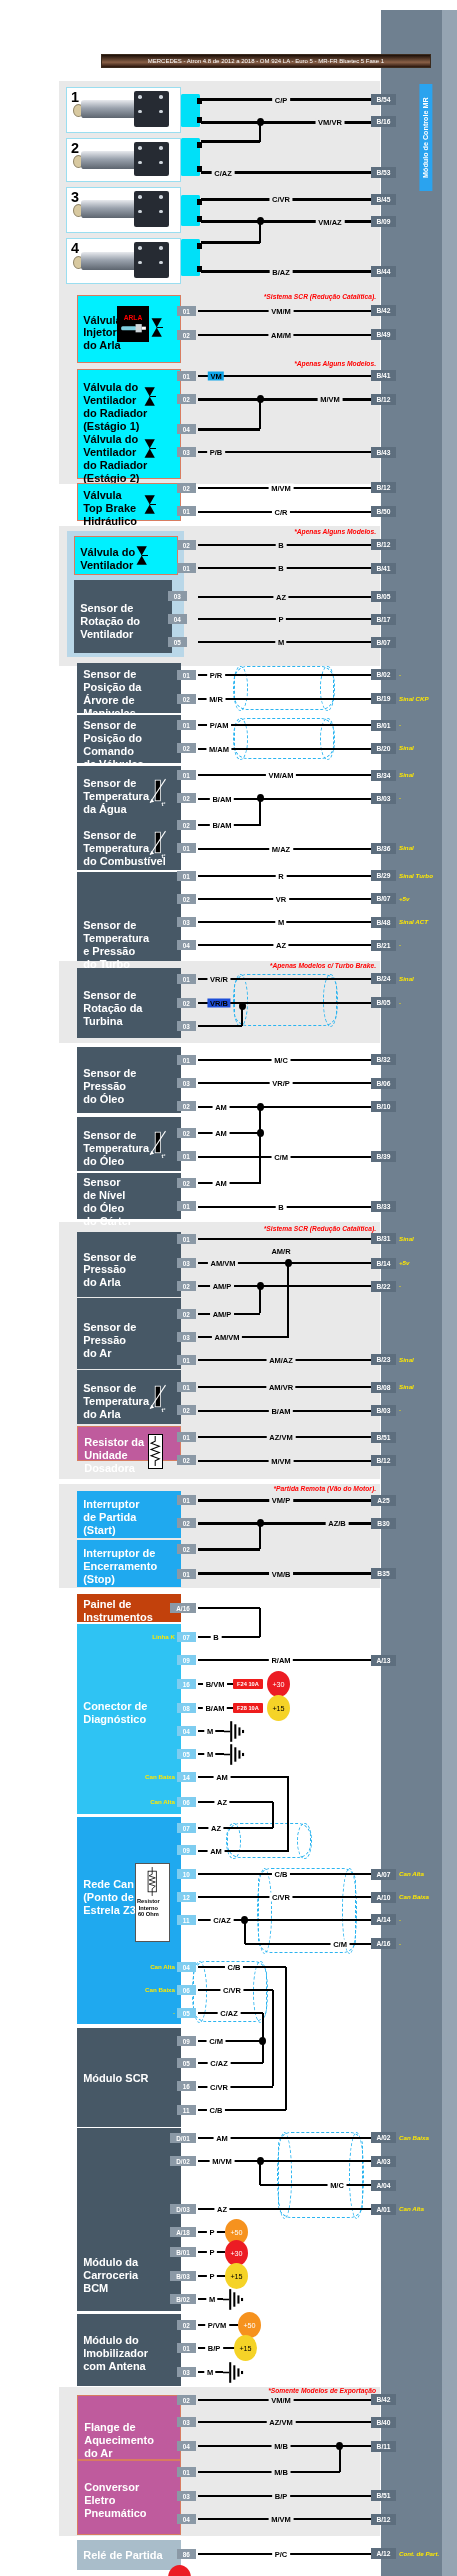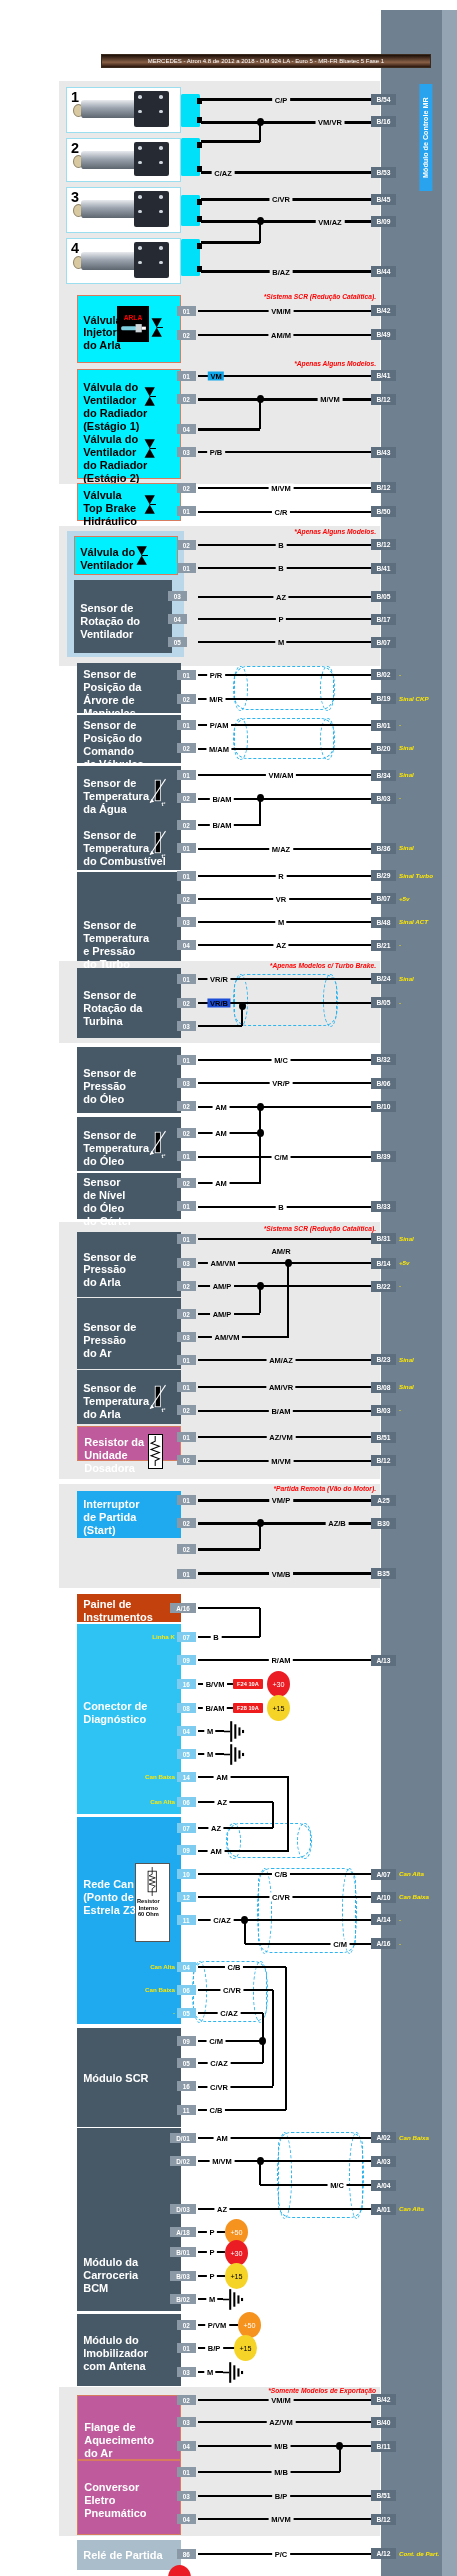--- a/index.html
+++ b/index.html
@@ -285,20 +285,25 @@
 Unidade
 Dosadora</div>
       </div>
       <div class="abs" style="left: 148px; top: 1434px; width: 13.4px; height: 33px; background: rgb(255, 255, 255); border: 0.8px solid rgb(0, 0, 0);"><svg width="12.4" height="32" viewBox="0 0 24 62">
           <polyline points="12,2 12,12 4,16 20,22 4,28 20,34 4,40 20,46 12,50 12,60" fill="none" stroke="#000" stroke-width="2"></polyline>
         </svg></div>
       <div class="box s-blue abs" style="left: 77px; top: 1491px; width: 104px; height: 47px;">
         <div class="btxt" style="left: 6.2px; top: 7.2px;">Interruptor
 de Partida
 (Start)</div>
+      </div>
+      <div class="box s-blue abs" style="left: 77px; top: 1540px; width: 104px; height: 47px;">
+        <div class="btxt" style="left: 6.2px; top: 7.2px;">Interruptor de
+Encerramento
+(Stop)</div>
       </div>
       <div class="box s-orange abs" style="left: 77px; top: 1594px; width: 104px; height: 28px;">
         <div class="btxt" style="left: 6.2px; top: 4.1px;">Painel de
 Instrumentos</div>
       </div>
       <div class="box s-diag abs" style="left: 77px; top: 1624px; width: 104px; height: 190px;">
         <div class="btxt" style="left: 6.2px; top: 76px;">Conector de
 Diagnóstico</div>
       </div>
       <div class="box s-blue abs" style="left: 77px; top: 1817px; width: 104px; height: 207px;">

